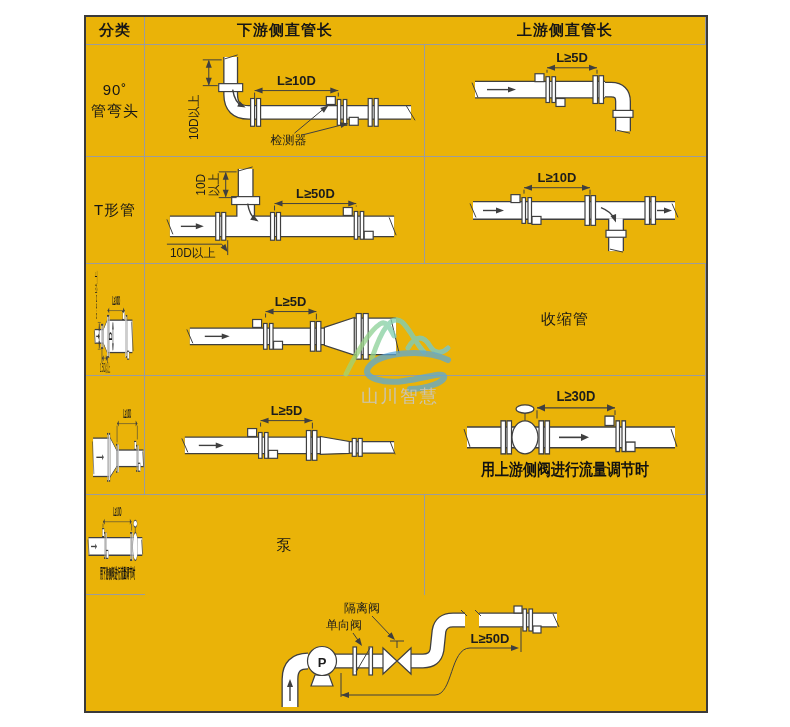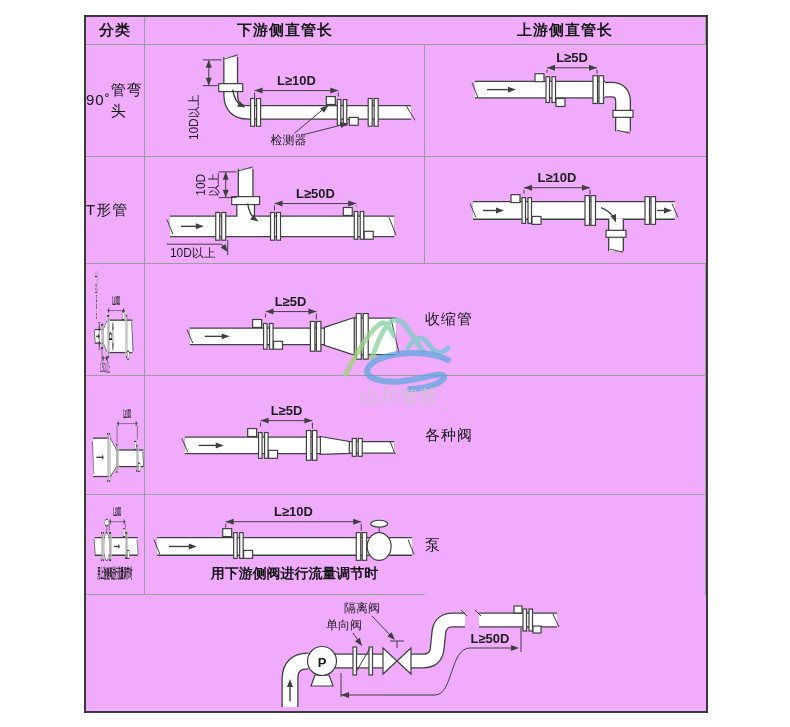--- a/index.html
+++ b/index.html
@@ -1,27 +1,27 @@
 <!DOCTYPE html>
 <html><head>
 <meta charset="utf-8">
 <style>
   html,body{margin:0;padding:0;background:#fff;}
   .stage{position:relative;width:790px;height:727px;background:#ffffff;overflow:hidden;
          font-family:"Liberation Sans",sans-serif;}
   .tbl{position:absolute;left:84px;top:15px;width:624px;height:698px;
-       box-sizing:border-box;border:2px solid #3a3a3a;background:#f0abfc;
+       box-sizing:border-box;border:2px solid #3a3a3a;background:#eab308;
        display:grid;grid-template-columns:59px 280px 281px;
        grid-template-rows:28px 112px 107px 112px 119px 100px 116px;}
   .c{border-right:1px solid #9c9c9c;border-bottom:1px solid #9c9c9c;position:relative;overflow:hidden;}
   .lastcol{border-right:none;}
   .lastrow{border-bottom:none;}
   .hd{display:flex;align-items:center;justify-content:center;
       font-size:15px;color:#161616;font-weight:600;letter-spacing:1px;}
-  .cat{display:flex;align-items:center;
+  .cat{display:flex;flex-direction:column;align-items:center;justify-content:center;
        font-size:15px;color:#161616;line-height:1.35;letter-spacing:1px;}
   .c svg{display:block;width:100%;height:100%;}
   .span2{grid-column:2/4;}
   
   .pd{stroke:#3f3f3f;fill:none;}
   .pw{stroke:#ffffff;fill:none;}
   .fl{fill:#ffffff;stroke:#3f3f3f;stroke-width:1.2px;}
   .dim{stroke:#3f3f3f;stroke-width:1px;fill:none;}
   .flow{stroke:#3f3f3f;stroke-width:1.4px;fill:none;}
   .ah{fill:#3f3f3f;stroke:none;}
@@ -408,23 +408,20 @@
           <line class="dim" x1="116" y1="45" x2="168" y2="45"></line>
           <path class="ah" d="M0,0 L-8,-3 L-8,3 Z" transform="translate(116,45) rotate(180)"></path>
           <path class="ah" d="M0,0 L-8,-3 L-8,3 Z" transform="translate(168,45)"></path>
           <line class="dim" x1="116" y1="47" x2="116" y2="51"></line>
             <line class="dim" x1="168" y1="47" x2="168" y2="53"></line>
           <text class="lbl" x="142" y="39" text-anchor="middle">L≥5D</text>
         </g>
       </svg>
     </div>
 
-    <div class="c cat">
-      <div>各种阀</div>
-    </div>
     <div class="c">
       <svg viewBox="0 0 280 100" preserveAspectRatio="none">
         <g>
           <path class="pd" stroke-width="19" d="M42,52 H250"></path>
           <path class="pw" stroke-width="16.4" d="M42,52 H250"></path>
           <line class="dim" x1="39" y1="45" x2="45" y2="60"></line>
           <line class="dim" x1="246" y1="45" x2="252" y2="60"></line>
         </g>
         <g>
           <rect class="fl" x="76" y="38" width="4.5" height="28"></rect>

